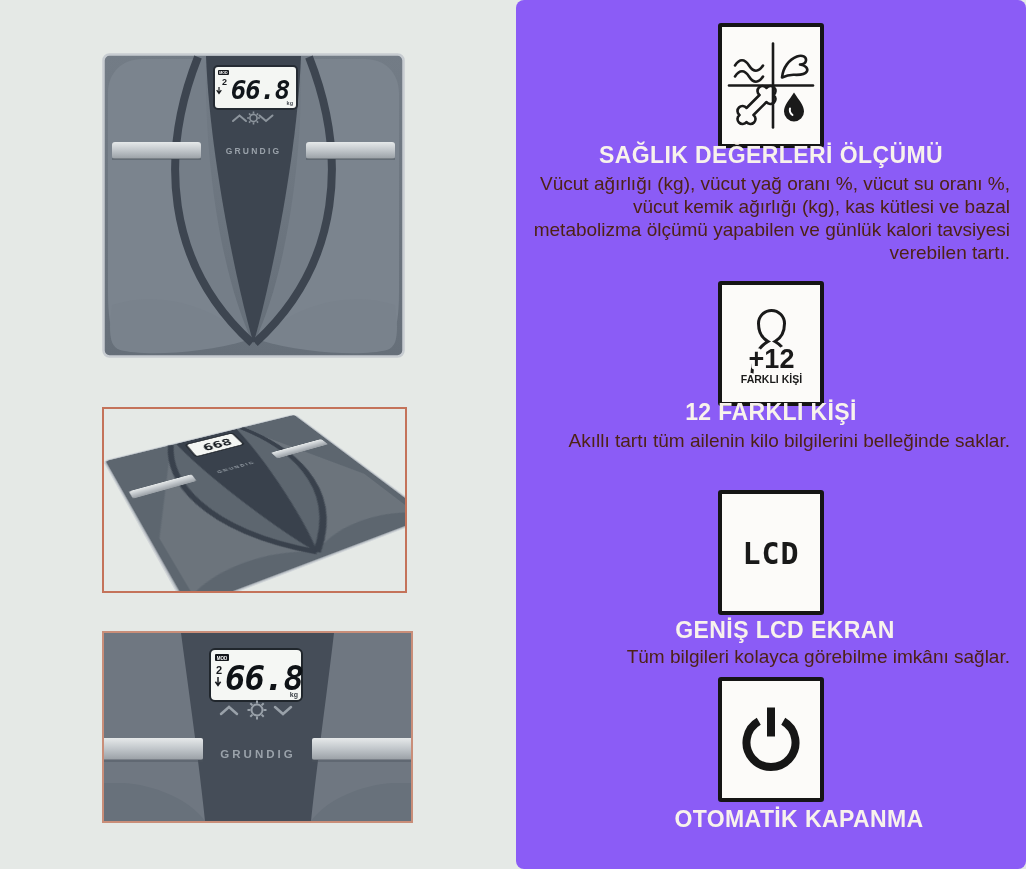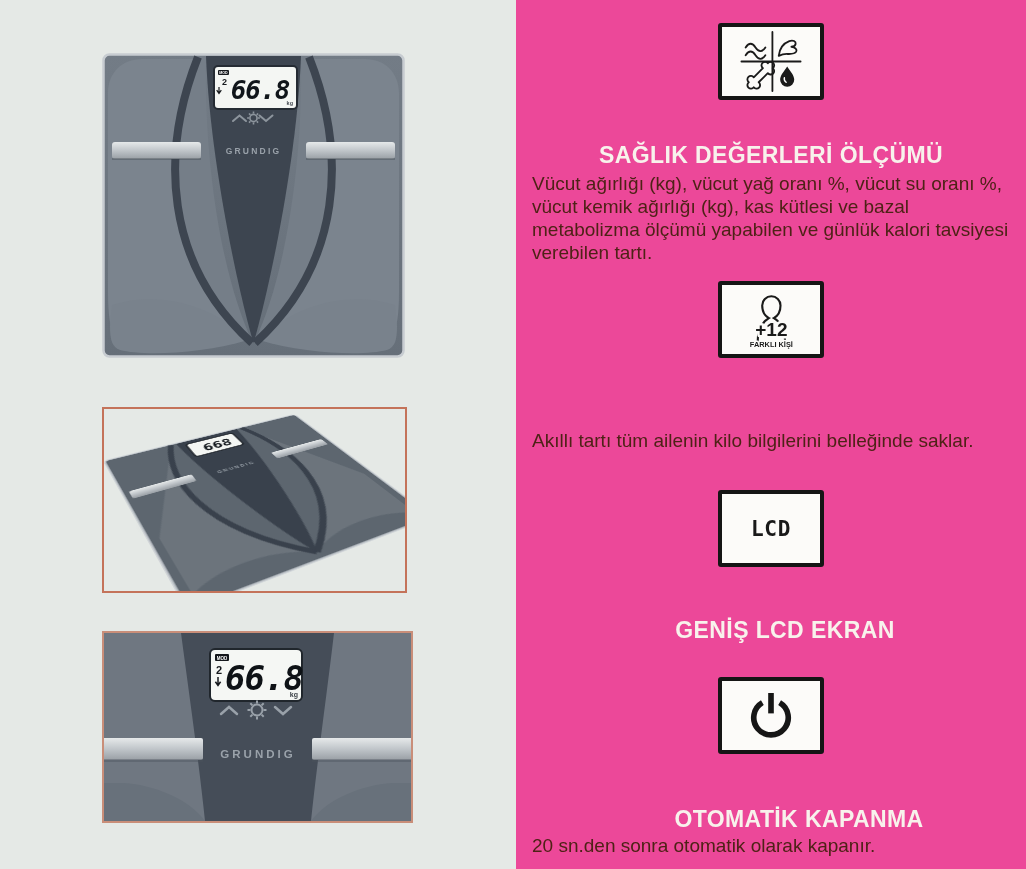--- a/index.html
+++ b/index.html
@@ -12,29 +12,29 @@
   .frame{position:absolute;box-sizing:border-box;}
   .frame-mid{left:102px;top:407px;width:305px;height:186px;border:2px solid #c4735a;}
   .frame-bottom{left:102px;top:631px;width:311px;height:192px;border:2px solid #c98e79;overflow:hidden;}
   .angled-wrap{position:absolute;left:0;top:0;width:100%;height:100%;overflow:hidden;}
   .angled-shadow{position:absolute;left:50%;top:64%;width:250px;height:70px;transform:translate(-50%,-50%);
         background:radial-gradient(ellipse at center,rgba(70,80,92,.38) 0%,rgba(70,80,92,0) 68%);}
   .angled{position:absolute;left:50%;top:50%;width:190px;height:190px;
         transform:translate(-50%,-57%) perspective(520px) rotateX(56deg) rotateZ(-28deg) scale(1.28);}
   .fillsvg{position:absolute;left:0;top:0;width:100%;height:100%;}
   
-  .right-panel{position:absolute;left:516px;top:0;width:510px;height:869px;background:#ec4899;}
-  .icon-box{position:absolute;left:50%;transform:translateX(-50%);width:106px;height:77px;
+  .right-panel{position:absolute;left:516px;top:0;width:510px;height:869px;background:#8b5cf6;border-radius:8px;}
+  .icon-box{position:absolute;left:50%;transform:translateX(-50%);width:106px;height:125px;
         box-sizing:border-box;background:#fcfbf9;border:4px solid #151515;border-radius:3px;}
   .icon-box svg{position:absolute;left:0;top:0;width:100%;height:100%;}
   .ib1{top:23px;} .ib2{top:281px;} .ib3{top:490px;text-decoration:underline;} .ib4{top:677px;}
   .f-title{position:absolute;left:0;width:100%;text-align:center;margin:0;
         color:#f8f2ec;font-size:23px;font-weight:bold;letter-spacing:.4px;line-height:26px;}
   .t1{top:142px;} .t2{top:399px;} .t3{top:617px;margin-left:14px;} .t4{top:806px;margin-left:28px;}
-  .f-desc{position:absolute;left:16px;width:478px;text-align:left;margin:0;
+  .f-desc{position:absolute;left:16px;width:478px;text-align:right;margin:0;
         color:#4e2216;font-size:19px;line-height:23px;}
   .d1{top:172px;} .d2{top:429px;} .d3{top:645px;} .d4{top:834px;}
 </style>
 </head>
 <body>
 
 <div class="page">
 
   <div class="left-panel">
 
@@ -161,32 +161,33 @@
     <h2 class="f-title t1">SAĞLIK DEĞERLERİ ÖLÇÜMÜ</h2>
     <p class="f-desc d1">Vücut ağırlığı (kg), vücut yağ oranı %, vücut su oranı %, vücut kemik ağırlığı (kg), kas kütlesi ve bazal metabolizma ölçümü yapabilen ve günlük kalori tavsiyesi verebilen tartı.</p>
 
     <div class="icon-box ib2">
       <svg viewBox="0 0 98 98">
         <path d="M30,82 C30,60 39,51 46,47 C39,43 36.5,36 36.5,29 A13,13 0 0 1 62.5,29 C62.5,36 60,43 53,47 C60,51 69,60 69,82" fill="none" stroke="#1a1a1a" stroke-width="3" stroke-linecap="round"></path>
         <text x="49.5" y="73" text-anchor="middle" font-size="27" font-weight="bold" fill="#1a1a1a" stroke="#fcfbf9" stroke-width="7" paint-order="stroke" stroke-linejoin="round" font-family="Liberation Sans,sans-serif">+12</text>
         <text x="49.5" y="88" text-anchor="middle" font-size="10.5" font-weight="bold" fill="#1a1a1a" stroke="#fcfbf9" stroke-width="4" paint-order="stroke" stroke-linejoin="round" font-family="Liberation Sans,sans-serif">FARKLI KİŞİ</text>
       </svg>
     </div>
+    <h2 class="f-title t2">12 FARKLI KİŞİ</h2>
     <p class="f-desc d2">Akıllı tartı tüm ailenin kilo bilgilerini belleğinde saklar.</p>
 
     <div class="icon-box ib3">
       <svg viewBox="0 0 98 98">
         <text x="49" y="60" text-anchor="middle" font-size="30" font-weight="bold" letter-spacing="1" fill="#191919" font-family="DejaVu Sans Mono,monospace">LCD</text>
       </svg>
     </div>
     <h2 class="f-title t3">GENİŞ LCD EKRAN</h2>
+    <p class="f-desc d3">Tüm bilgileri kolayca görebilme imkânı sağlar.</p>
 
     <div class="icon-box ib4">
       <svg viewBox="0 0 98 98">
         <path d="M36.75,30.8 A24.5,24.5 0 1 0 61.25,30.8" stroke="#161616" stroke-width="8" fill="none"></path>
         <line x1="49" y1="17" x2="49" y2="46" stroke="#161616" stroke-width="8"></line>
       </svg>
     </div>
     <h2 class="f-title t4">OTOMATİK KAPANMA</h2>
-    <p class="f-desc d4">20 sn.den sonra otomatik olarak kapanır.</p>
 
   </div>
 </div>
 
 </body></html>

